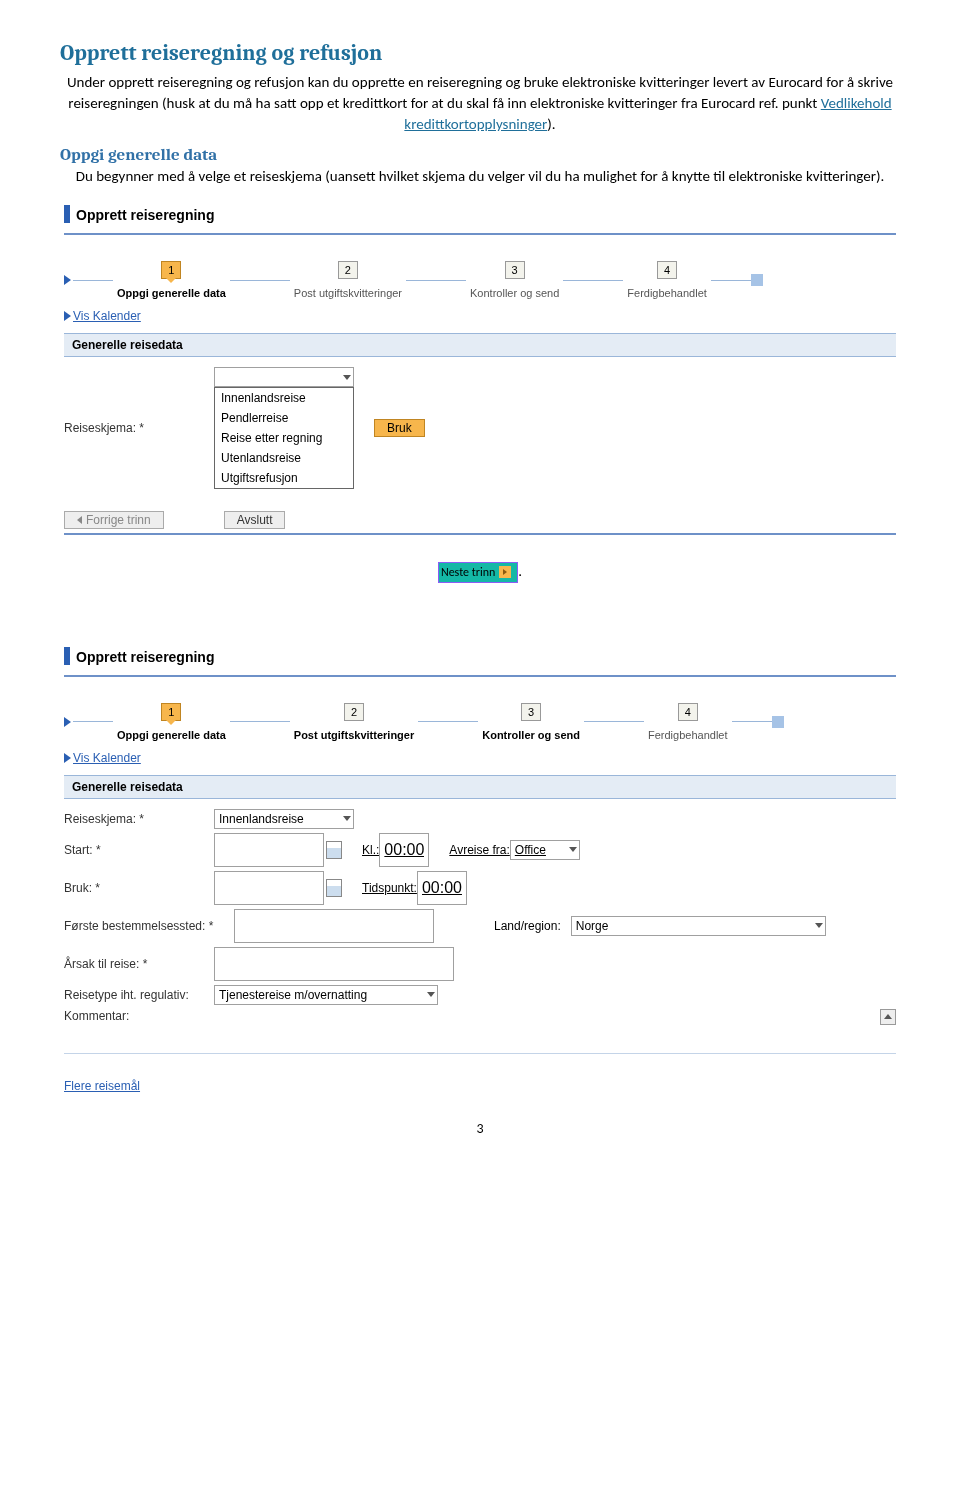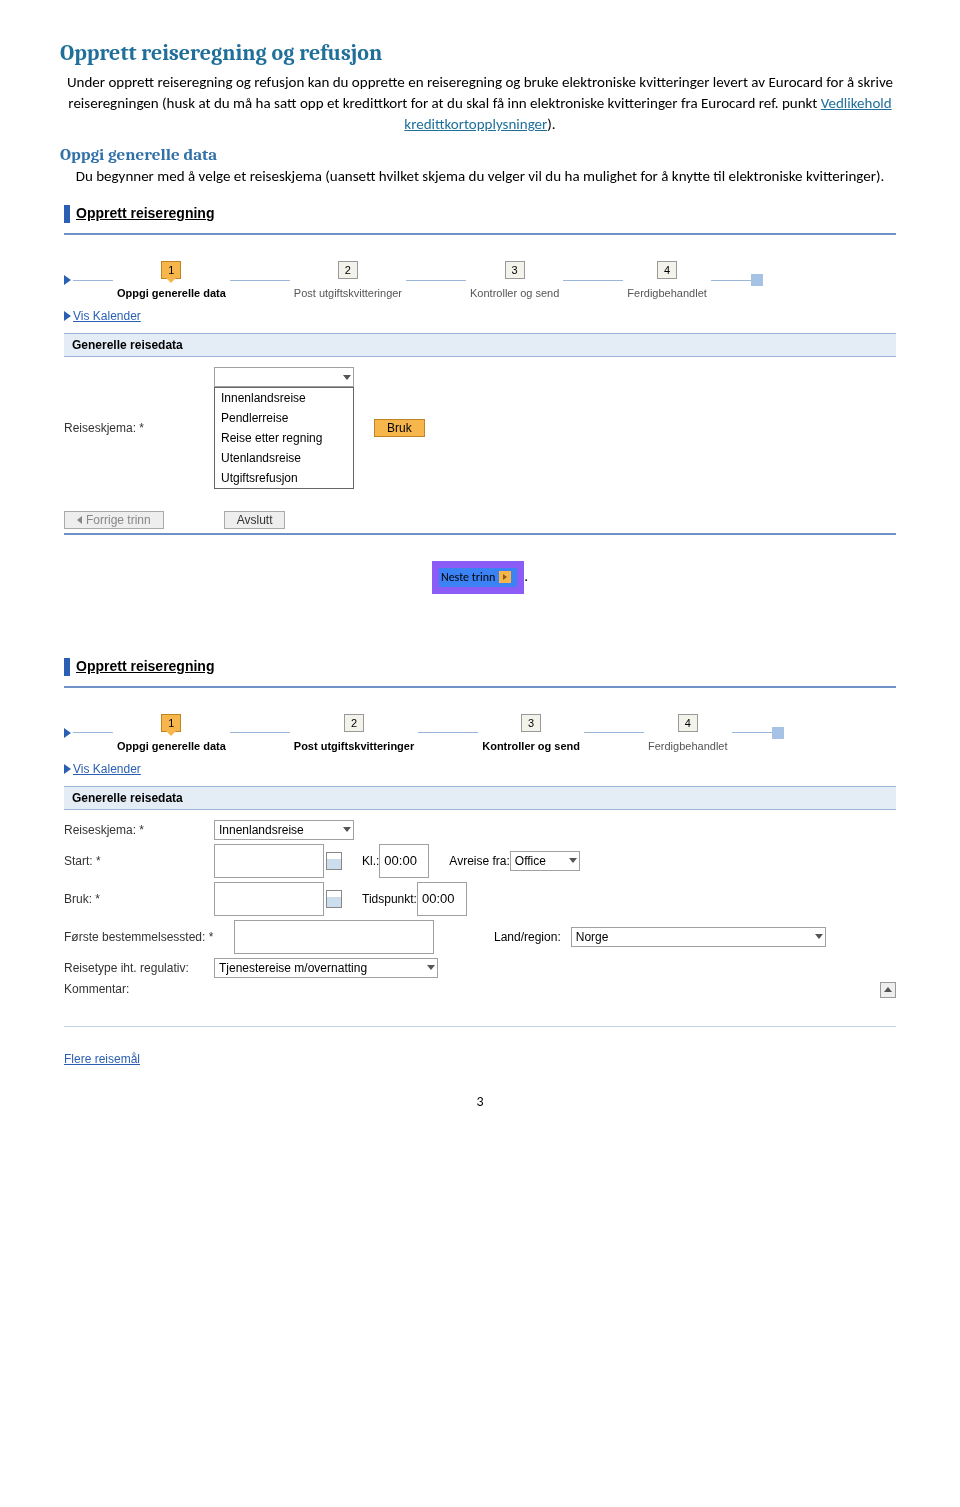--- a/index.html
+++ b/index.html
@@ -2,58 +2,58 @@
 <html><head>
 <meta charset="utf-8">
 <style>
   * { box-sizing: border-box; margin: 0; padding: 0; }
   body { font-family: Calibri, Arial, sans-serif; font-size: 15px; color: #000; background: #fff; padding: 40px 60px; width: 960px; }
   h1.title { color: #1f6f9a; font-family: Cambria, Georgia, serif; font-size: 22px; font-weight: bold; margin-bottom: 6px; }
   p.body { line-height: 1.4; margin-bottom: 10px; text-align: center; }
   a.link { color: #1f6f9a; text-decoration: underline; }
   h2.sub { color: #3171a7; font-family: Cambria, Georgia, serif; font-size: 17px; font-weight: bold; margin: 8px 0 2px; }
   .shot { margin: 12px 0 20px; border: none; }
-  .panel-title-bar { display: flex; align-items: flex-start; margin-bottom: 10px; text-decoration: underline; }
+  .panel-title-bar { display: flex; align-items: flex-end; margin-bottom: 10px; }
   .accent-block { width: 6px; height: 18px; background: #2a5fb3; margin-right: 6px; }
   .panel-title { font-weight: bold; font-size: 14px; color: #000; font-family: Arial, sans-serif; }
   .steps { display: flex; align-items: center; margin: 8px 0 10px; font-family: Arial, sans-serif; font-size: 12px; }
   .step-connector { height: 1px; background: #9ab6d9; flex: 0 0 60px; }
   .step { display: flex; flex-direction: column; align-items: center; margin: 0 4px; }
   .step-box { width: 20px; height: 18px; border: 1px solid #999; background: #f3f3ec; display: flex; align-items: center; justify-content: center; font-size: 11px; position: relative; }
   .step-box.active { background: #f7b64c; border-color: #c08522; }
   .step-box.active::after { content: ""; position: absolute; bottom: -5px; left: 50%; transform: translateX(-50%); border-left: 5px solid transparent; border-right: 5px solid transparent; border-top: 5px solid #f7b64c; }
   .step-label { margin-top: 8px; font-size: 11px; color: #555; }
   .step-label.bold { font-weight: bold; color: #000; }
   .tri-arrow { width: 0; height: 0; border-top: 5px solid transparent; border-bottom: 5px solid transparent; border-left: 7px solid #2a5fb3; margin-right: 2px; }
   .tri-end { width: 12px; height: 12px; background: #a6c3e6; }
   .kal-row { display: flex; align-items: center; margin: 6px 0 10px; }
   .kal-link { color: #2a5fb3; text-decoration: underline; font-size: 12px; font-family: Arial, sans-serif; }
   .section-head { background: #e4ecf5; border-top: 1px solid #9ab6d9; border-bottom: 1px solid #9ab6d9; padding: 4px 8px; font-weight: bold; font-size: 12px; font-family: Arial, sans-serif; margin-bottom: 10px; }
   .form-row { display: flex; align-items: center; font-family: Arial, sans-serif; font-size: 12px; margin: 4px 0; }
   .form-label { width: 150px; color: #333; }
-  .input { border: 1px solid #a0a0a0; background: #fff; height: 20px; padding: 16px 4px; font-size: 13px; }
+  .input { border: 1px solid #a0a0a0; background: #fff; height: 20px; padding: 16px 4px; font-size: 16px; }
   .select { border: 1px solid #a0a0a0; background: #fff; height: 20px; display: flex; align-items: center; justify-content: space-between; padding: 0 2px 0 4px; font-size: 12px; }
   .select .caret { width: 0; height: 0; border-left: 4px solid transparent; border-right: 4px solid transparent; border-top: 5px solid #555; margin-left: 4px; }
   .btn { border: 1px solid #c08522; background: #f7b64c; padding: 1px 12px; font-size: 12px; font-family: Arial, sans-serif; display: inline-flex; align-items: center; }
   .btn.gray { background: #eee; border-color: #aaa; color: #888; }
   .btn .tri-left { width: 0; height: 0; border-top: 4px solid transparent; border-bottom: 4px solid transparent; border-right: 5px solid #888; margin-right: 4px; }
   .dropdown-open { border: 1px solid #666; background: #fff; width: 140px; font-size: 12px; font-family: Arial, sans-serif; }
   .dropdown-open div { padding: 3px 6px; }
   .cal-icon { width: 16px; height: 18px; border: 1px solid #888; background: linear-gradient(#fff 40%, #cde 40%); margin-left: 2px; display: inline-block; }
   .spacer { height: 18px; }
   .scroll-end { width: 16px; height: 16px; border: 1px solid #999; background: #eee; display: inline-flex; align-items: center; justify-content: center; }
   .scroll-end .t { width: 0; height: 0; border-left: 4px solid transparent; border-right: 4px solid transparent; border-bottom: 5px solid #555; }
   .hr-blue { height: 2px; background: #6e91c8; margin-top: 6px; }
   .shot-frame { padding: 6px 4px; }
   .button-row { display: flex; gap: 10px; margin-top: 22px; align-items: center; }
-  .inline-btn { display: inline-flex; align-items: center; border: 7px solid #8b5cf6; background: #3b82f6; padding: 1px 6px 1px 2px; font-size: 12px; vertical-align: middle; }
+  .inline-btn { display: inline-flex; align-items: center; border: 1px solid #8b5cf6; background: #14b8a6; padding: 1px 6px 1px 2px; font-size: 12px; vertical-align: middle; }
   .inline-btn .sq { width: 12px; height: 12px; background: #f7b64c; margin-right: 4px; display: inline-flex; align-items: center; justify-content: center; }
   .inline-btn .sq .r { width: 0; height: 0; border-top: 3px solid transparent; border-bottom: 3px solid transparent; border-left: 4px solid #8a5a10; }
   .page-num { text-align: center; margin-top: 20px; font-size: 14px; }
-  .flex-gap { display: flex; align-items: center; gap: 0; }
+  .flex-gap { display: flex; align-items: center; gap: 0; text-decoration: underline; }
 </style>
 </head>
 <body>
 
 <h1 class="title">Opprett reiseregning og refusjon</h1>
 <p class="body">
   <span>Under opprett reiseregning og refusjon kan du opprette en reiseregning og bruke elektroniske kvitteringer levert av Eurocard for å skrive reiseregningen (husk at du må ha satt opp et kredittkort for at du skal få inn elektroniske kvitteringer fra Eurocard ref. punkt </span><a href="#" class="link">Vedlikehold kredittkortopplysninger</a><span>).</span>
 </p>
 
 <h2 class="sub">Oppgi generelle data</h2>
@@ -224,20 +224,24 @@
     <input class="input" style="width: 200px;">
     <span style="width:60px"></span>
     <span>Land/region:</span>
     <span style="width:10px"></span>
     <div class="select" style="width:255px">
       <span>Norge</span>
         <span class="caret"></span>
     </div>
   </div>
 
+  <div class="form-row">
+    <div class="form-label">Årsak til reise: *</div>
+    <input class="input" style="width: 240px;">
+  </div>
 
   <div class="form-row">
     <div class="form-label">Reisetype iht. regulativ:</div>
     <div class="select" style="width:224px">
       <span>Tjenestereise m/overnatting</span>
         <span class="caret"></span>
     </div>
   </div>
 
   <div class="form-row" style="align-items:flex-start">

